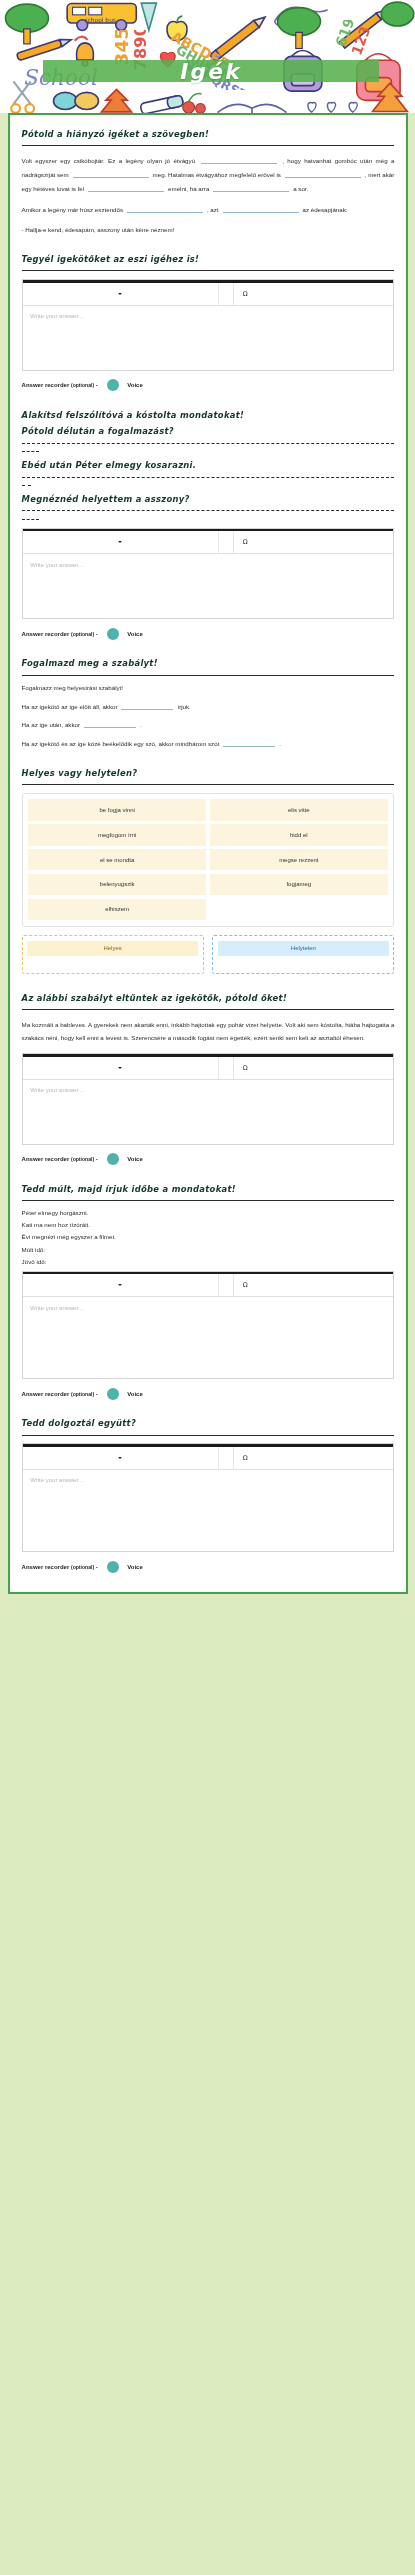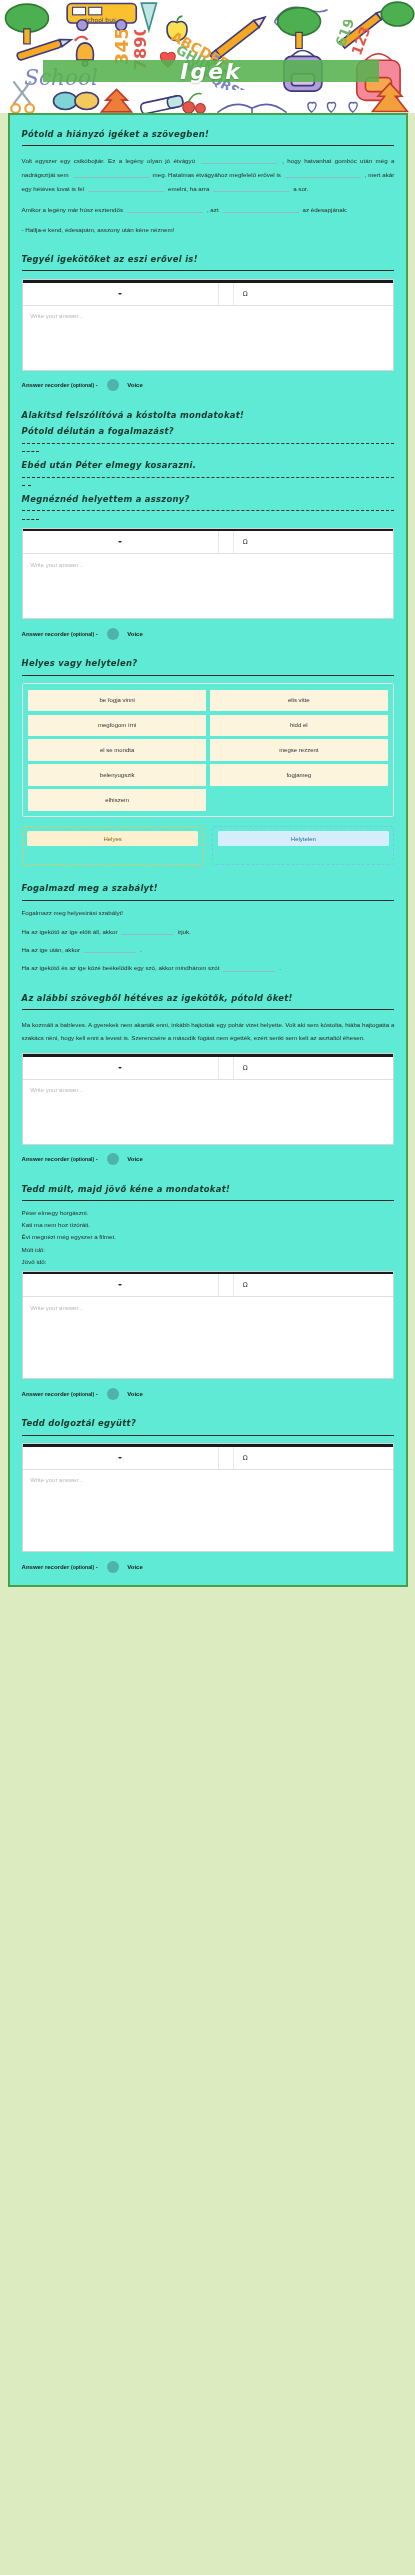--- a/index.html
+++ b/index.html
@@ -42,26 +42,26 @@
     letter-spacing: 2.2px;
     text-shadow: 0 1.1px 1.6px rgba(0,0,0,.18);
   }
 
   
   .page-wrap {
     background:#dcecc0;
     padding: 0 7.6px 14px 7.6px;
   }
   .sheet {
-    background:#5eead4;
+    background:#ffffff;
     border-left: 2.7px solid #49a04a;
     border-right: 2.7px solid #49a04a;
     border-top: 2.7px solid #49a04a;
     border-bottom: 2.7px solid #49a04a;
-    padding: 14px 12px 10px 12px;
+    padding: 14px 12px 17px 12px;
   }
 
   .task { margin-bottom: 18.4px; }
   .task:last-child { margin-bottom: 2.2px; }
 
   .task-title {
     font-family:"DejaVu Sans", sans-serif;
     font-weight:bold;
     font-style:italic;
     font-size: 8.4px;
@@ -388,21 +388,21 @@
       <span class="blank lg"></span>
       <span>, azt</span>
       <span class="blank lg"></span>
       <span>az édesapjának:</span>
     </p>
 
     <p class="body-text plain body-para">- Hallja-e kend, édesapám, asszony után kéne néznem!</p>
   </section>
 
   <section class="task">
-    <h2 class="task-title">Tegyél igekötőket az eszi erővel is!</h2>
+    <h2 class="task-title">Tegyél igekötőket az eszi igéhez is!</h2>
     <hr class="rule">
 
     <div class="editor">
       <div class="editor-topbar"></div>
       <div class="editor-toolbar">
         <div class="tb-cell tb-font">
           <span class="caret"></span>
         </div>
         <div class="tb-cell tb-gap"></div>
         <div class="tb-cell tb-omega">Ω</div>
@@ -449,20 +449,45 @@
 
     <div class="recorder-row">
       <span class="rec-label">
         <span>Answer recorder</span>
         <span class="opt">(optional)</span>
         <span>-</span>
       </span>
       <span class="rec-dot"></span>
       <span class="rec-voice">Voice</span>
     </div>
+  </section>
+
+  <section class="task">
+    <h2 class="task-title">Fogalmazd meg a szabályt!</h2>
+    <hr class="rule">
+
+    <p class="body-text plain body-para">Fogalmazz meg helyesírási szabályt!</p>
+
+    <p class="body-text plain body-para">
+      <span>Ha az igekötő az ige előtt áll, akkor</span>
+      <span class="blank md"></span>
+      <span>írjuk.</span>
+    </p>
+
+    <p class="body-text plain body-para">
+      <span>Ha az ige után, akkor</span>
+      <span class="blank md"></span>
+      <span>.</span>
+    </p>
+
+    <p class="body-text plain body-para">
+      <span>Ha az igekötő és az ige közé beékelődik egy szó, akkor mindhárom szót</span>
+      <span class="blank md"></span>
+      <span>.</span>
+    </p>
   </section>
 
   <section class="task">
     <h2 class="task-title">Helyes vagy helytelen?</h2>
     <hr class="rule">
 
     <div class="bank">
       <div class="chip">be fogja vinni</div>
       <div class="chip">elis vitte</div>
       <div class="chip">megfogom írni</div>
@@ -479,46 +504,21 @@
       <div class="dz dz-correct">
         <div class="dz-head">Helyes</div>
       </div>
       <div class="dz dz-wrong">
         <div class="dz-head">Helytelen</div>
       </div>
     </div>
   </section>
 
   <section class="task">
-    <h2 class="task-title">Fogalmazd meg a szabályt!</h2>
-    <hr class="rule">
-
-    <p class="body-text plain body-para">Fogalmazz meg helyesírási szabályt!</p>
-
-    <p class="body-text plain body-para">
-      <span>Ha az igekötő az ige előtt áll, akkor</span>
-      <span class="blank md"></span>
-      <span>írjuk.</span>
-    </p>
-
-    <p class="body-text plain body-para">
-      <span>Ha az ige után, akkor</span>
-      <span class="blank md"></span>
-      <span>.</span>
-    </p>
-
-    <p class="body-text plain body-para">
-      <span>Ha az igekötő és az ige közé beékelődik egy szó, akkor mindhárom szót</span>
-      <span class="blank md"></span>
-      <span>.</span>
-    </p>
-  </section>
-
-  <section class="task">
-    <h2 class="task-title">Az alábbi szövegből hétéves az igekötők, pótold őket!</h2>
+    <h2 class="task-title">Az alábbi szabályt eltűntek az igekötők, pótold őket!</h2>
     <hr class="rule">
     <p class="body-text body-para">Ma kozmált a bableves. A gyerekek nem akarták enni, inkább hajtottak egy pohár vizet helyette. Volt aki sem kóstolta, hiába hajtogatta a szakács néni, hogy kell enni a levest is. Szerencsére a második fogást nem égették, ezért senki sem kelt az asztaltól éhesen.</p>
 
     <div class="editor">
       <div class="editor-topbar"></div>
       <div class="editor-toolbar">
         <div class="tb-cell tb-font">
           <span class="caret"></span>
         </div>
         <div class="tb-cell tb-gap"></div>
@@ -532,21 +532,21 @@
         <span>Answer recorder</span>
         <span class="opt">(optional)</span>
         <span>-</span>
       </span>
       <span class="rec-dot"></span>
       <span class="rec-voice">Voice</span>
     </div>
   </section>
 
   <section class="task">
-    <h2 class="task-title">Tedd múlt, majd jövő kéne a mondatokat!</h2>
+    <h2 class="task-title">Tedd múlt, majd írjuk időbe a mondatokat!</h2>
     <hr class="rule">
 
     <div class="sentence-list">
       <p>Péter elmegy horgászni.</p>
       <p>Kati ma nem hoz tízóráit.</p>
       <p>Évi megnézi még egyszer a filmet.</p>
       <p class="tense-label">Múlt idő:</p>
       <p class="tense-label">Jövő idő:</p>
     </div>
 

